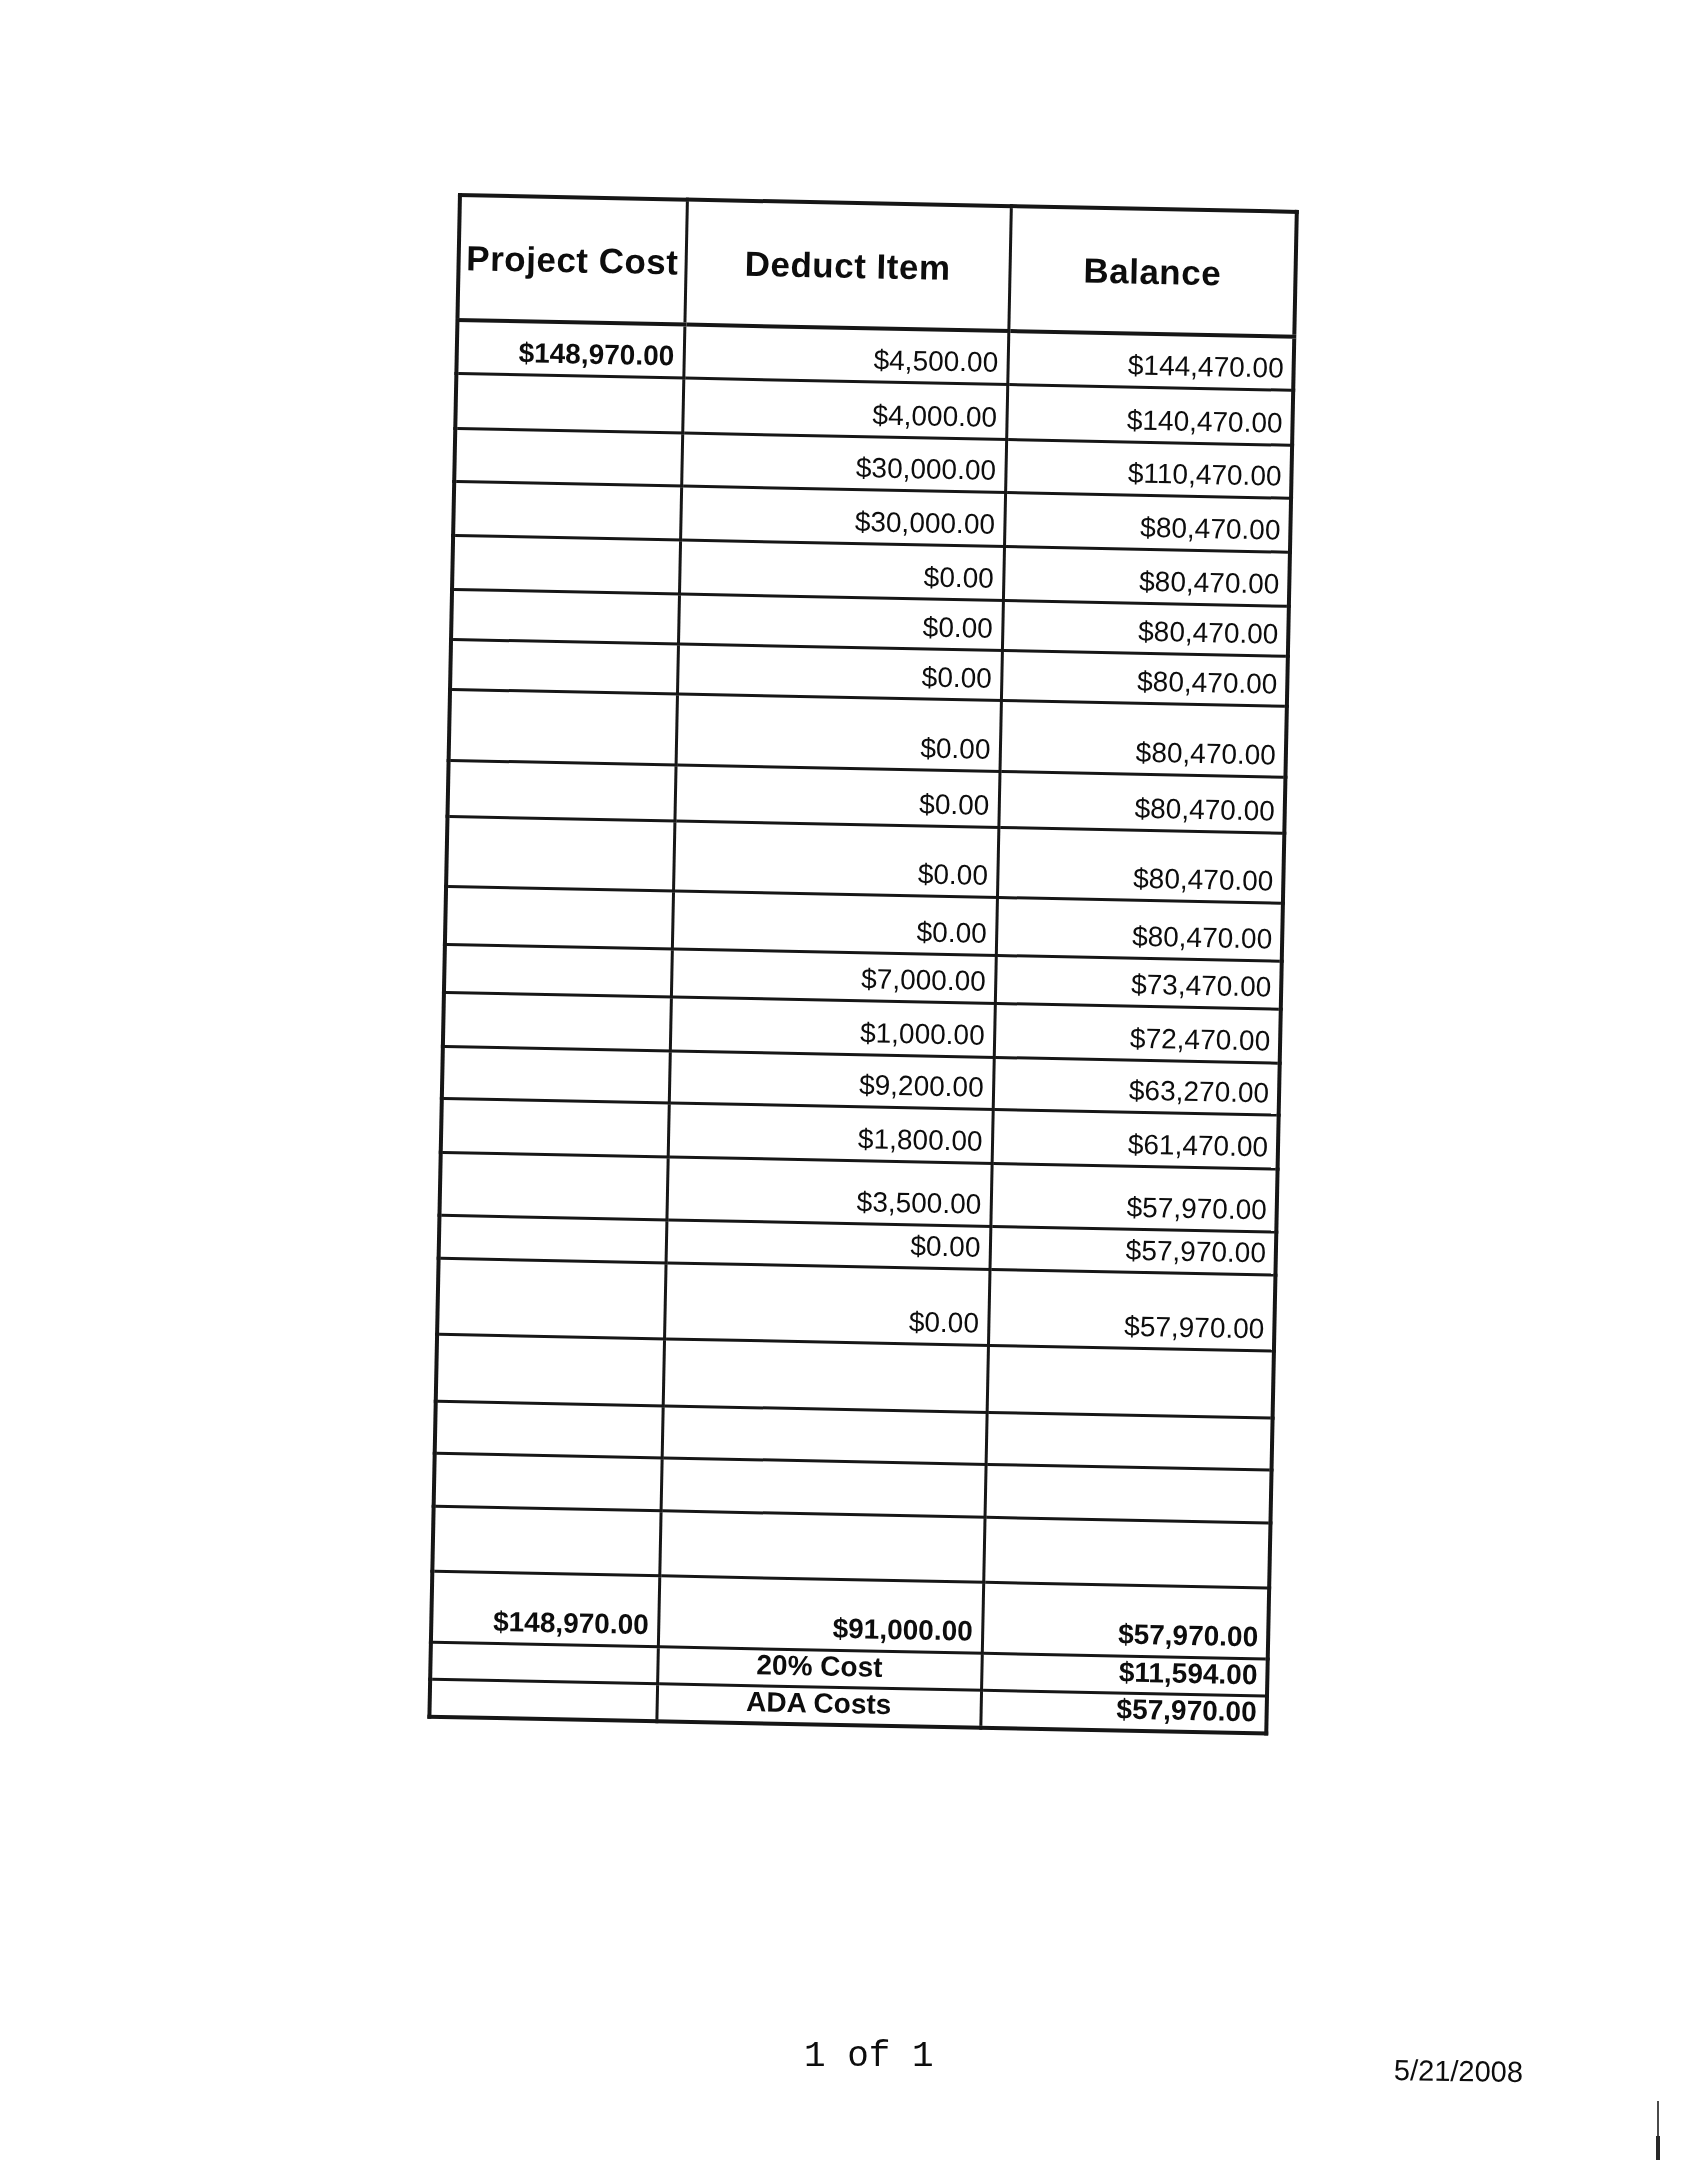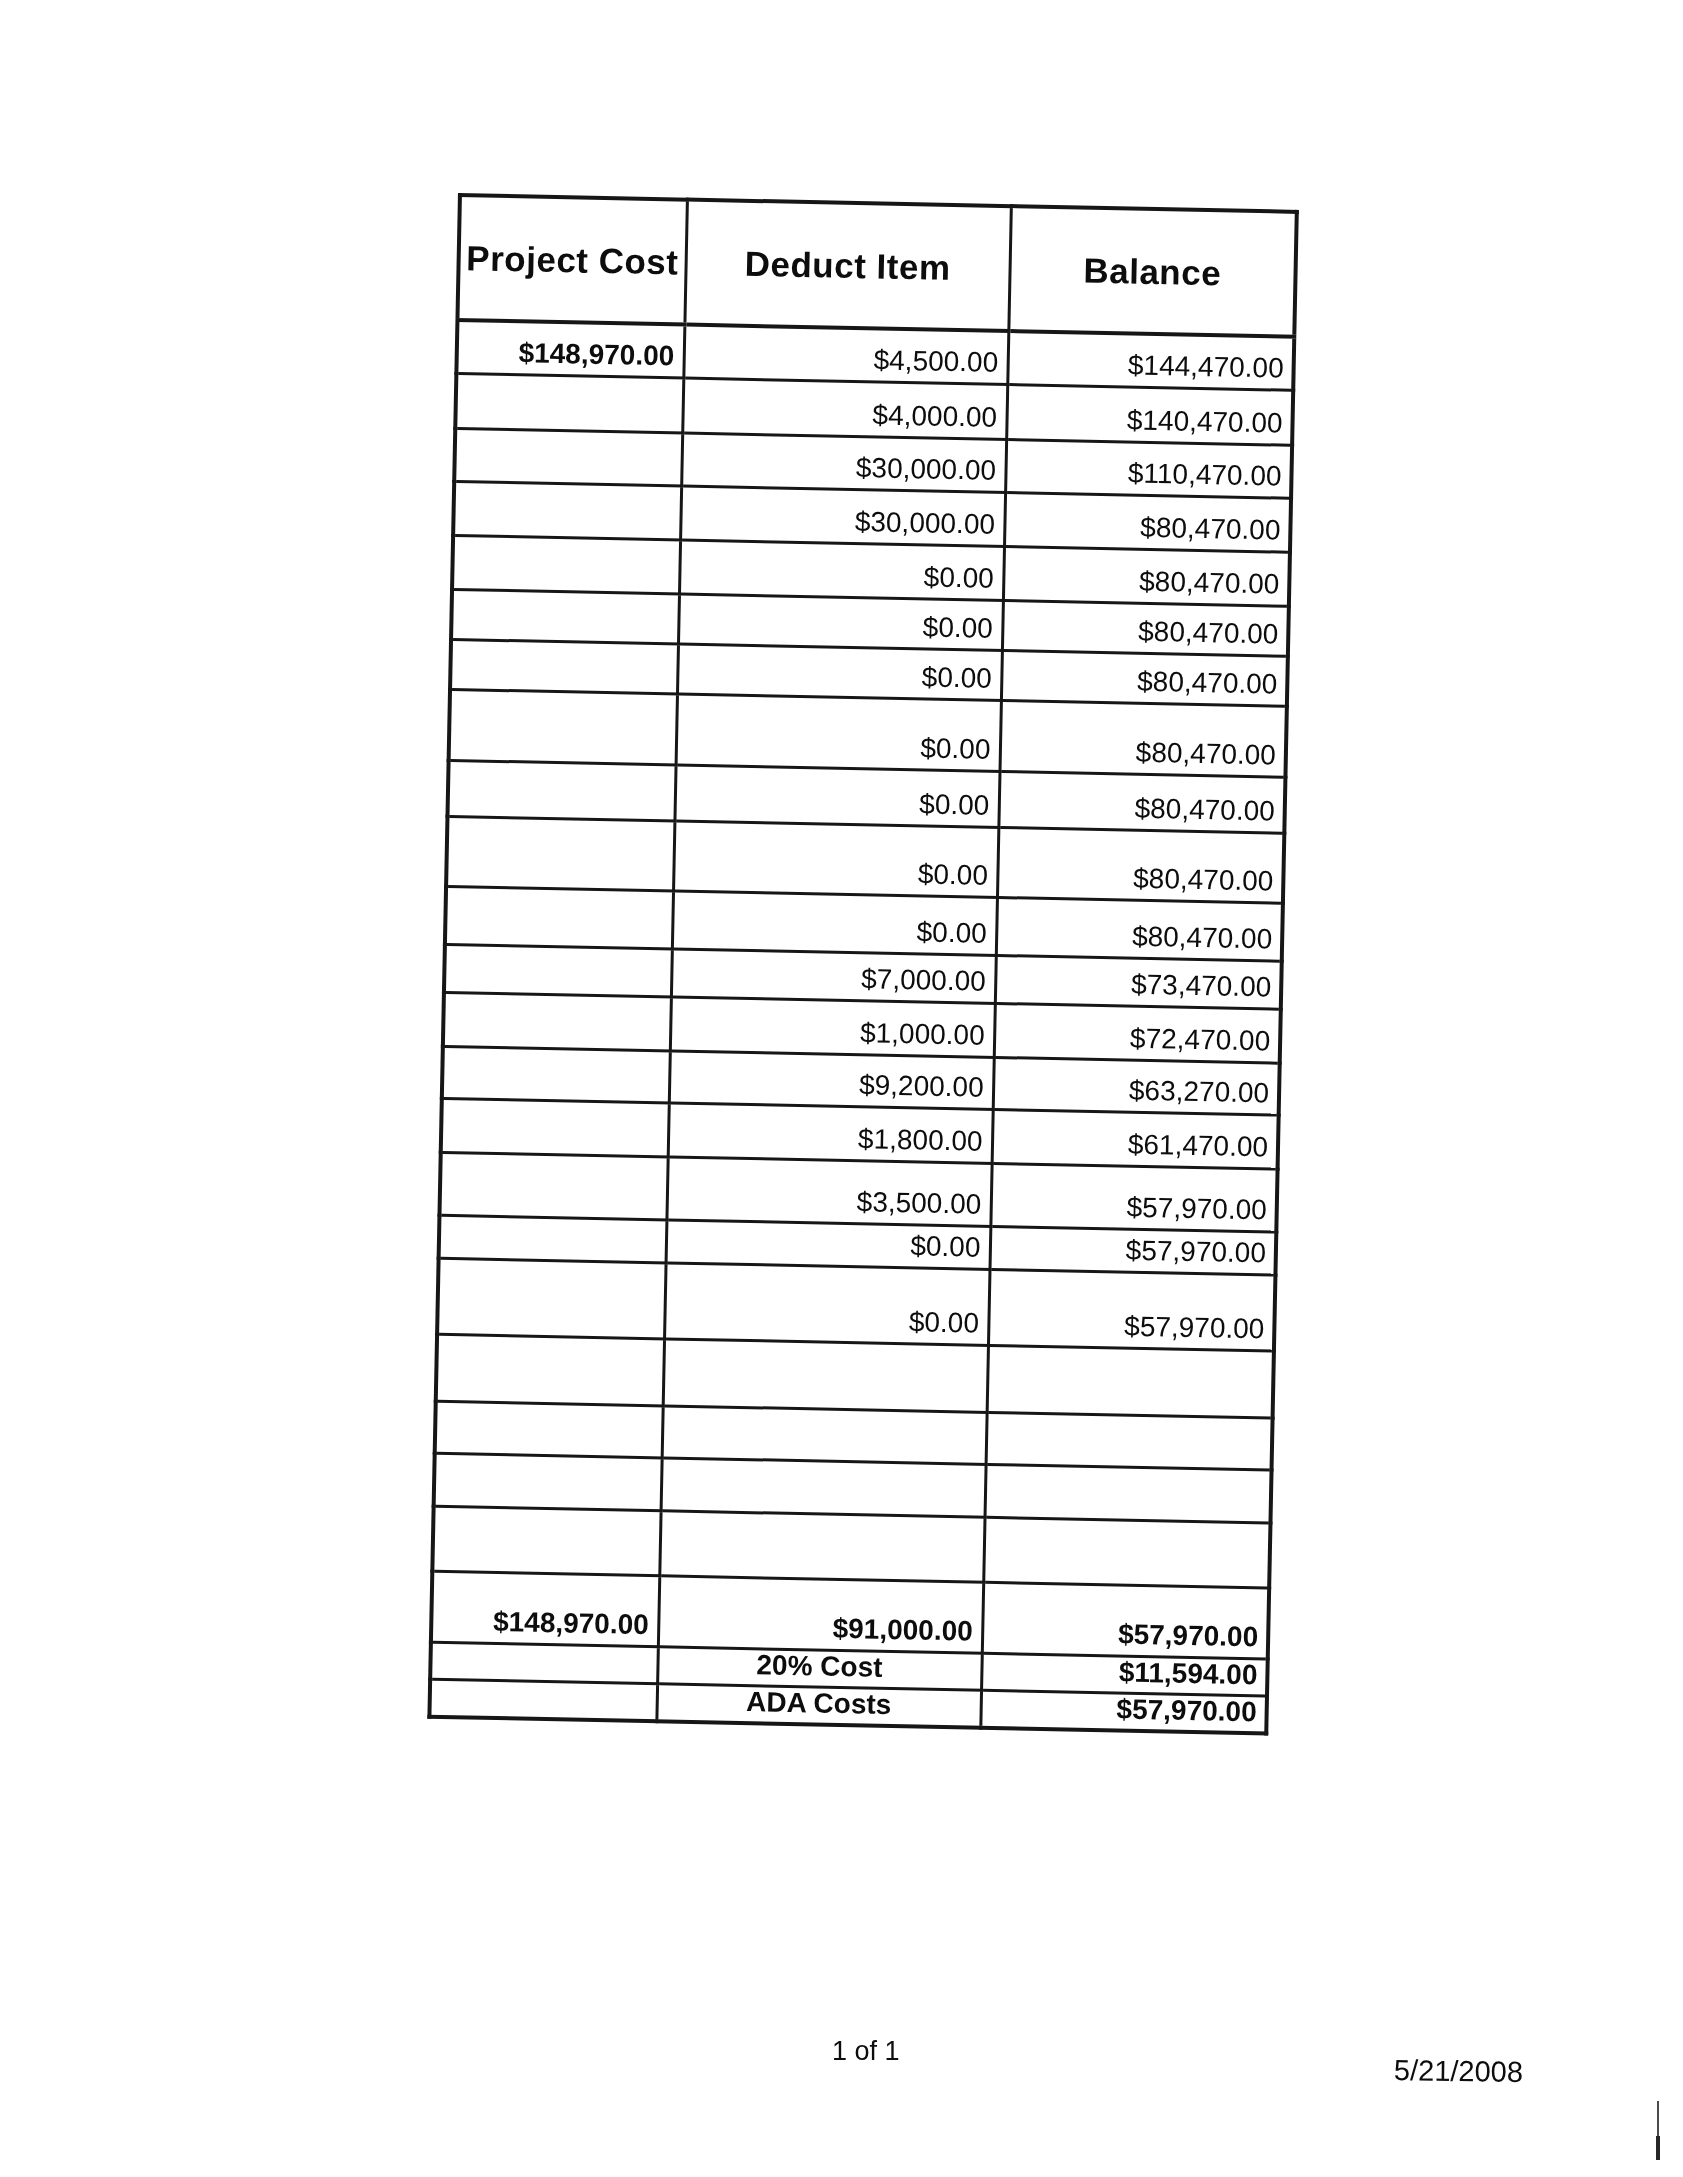--- a/index.html
+++ b/index.html
@@ -49,23 +49,24 @@
     text-align: right;
     vertical-align: bottom;
     padding: 0 8px 5px 8px;
     white-space: nowrap;
     overflow: hidden;
   }
   .cost-table td.center { text-align: center; }
   .cost-table tr.bold td, .cost-table td.bold { font-weight: 700; }
   .footer-page {
     position: absolute;
-    left: 832px;
+    left: 804px;
     top: 2036px;
-    font-size: 27px;
+    font-size: 36px;
+    font-family: Liberation Mono, monospace;
   }
   .footer-date {
     position: absolute;
     left: 1394px;
     top: 2055px;
     font-size: 29px;
     transform: rotate(0.8deg);
   }
   .artifact { position: absolute; }
   .artifact.a1 {

